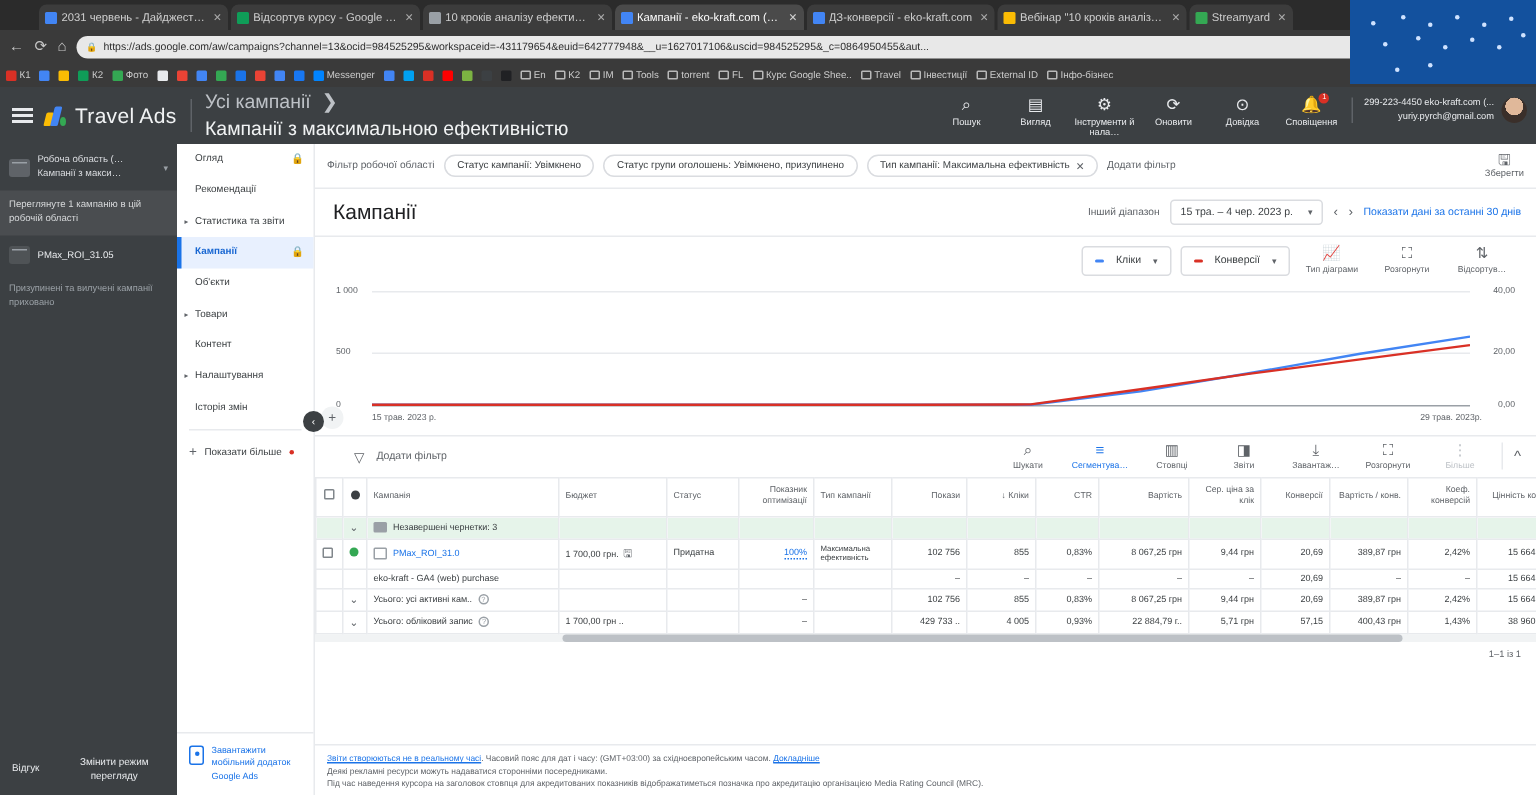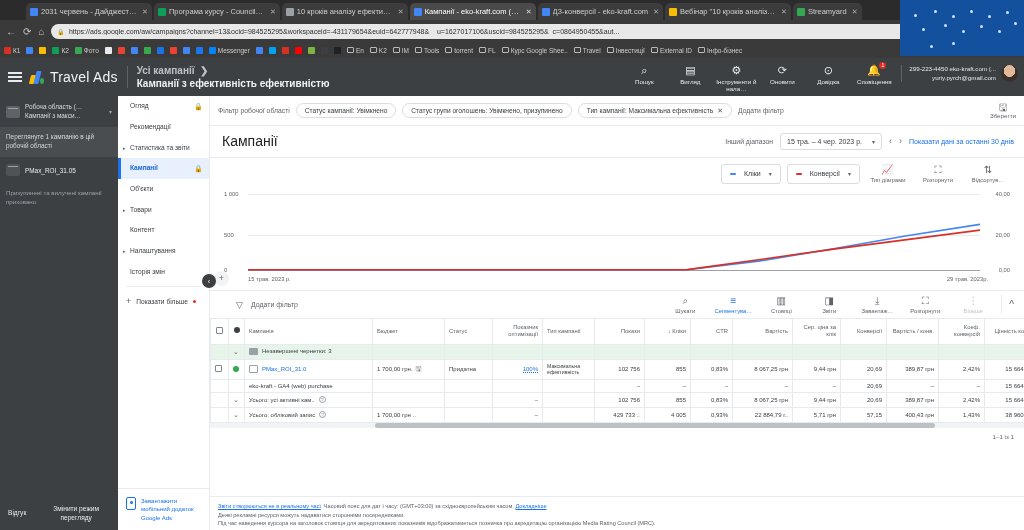--- a/index.html
+++ b/index.html
@@ -74,21 +74,21 @@
   .gads-logo { display: flex; align-items: center; gap: 5px; }
   .gads-mark { width: 15px; height: 15px; position: relative; }
   .gads-mark .b1, .gads-mark .b2, .gads-mark .b3 {
     position: absolute; bottom: 1px; border-radius: 1px;
   }
   .gads-mark .b1 { left: 0; width: 5px; height: 9px; background: #fbbc04; transform: skewX(-14deg); }
   .gads-mark .b2 { left: 5px; width: 5px; height: 13px; background: #4285f4; transform: skewX(-14deg); }
   .gads-mark .b3 { left: 10px; width: 4px; height: 6px; background: #34a853; border-radius: 50%; }
   .gads-wordmark { font-size: 14px; letter-spacing: .2px; color: #f1f3f4; }
   .hdr-sep { width: 1px; height: 22px; background: #5f6368; margin: 0 9px; }
-  .breadcrumb { font-size: 10px; line-height: 1.35; color: #dadce0; font-weight: bold; }
+  .breadcrumb { font-size: 13px; line-height: 1.35; color: #dadce0; }
   .breadcrumb .bc-top { color: #bdc1c6; }
   .breadcrumb .bc-main { color: #f1f3f4; }
   .hdr-right { margin-left: auto; display: flex; align-items: flex-start; gap: 0; }
   .hdr-btn {
     width: 46px; text-align: center; color: #e8eaed; font-size: 6.2px;
     line-height: 1.15; padding-top: 2px; position: relative;
   }
   .hdr-btn .hico { display: block; font-size: 11px; margin-bottom: 1px; }
   .hdr-btn .badge {
     position: absolute; top: 0px; right: 11px; background: #d93025; color: #fff;
@@ -278,21 +278,21 @@
 
   <div class="browser-chrome">
     <div class="tabstrip">
       <div class="tab">
         <span class="favicon" style="background:#4285f4"></span>
         <span class="tlabel">2031 червень - Дайджест - (</span>
         <span class="tclose">✕</span>
       </div>
       <div class="tab">
         <span class="favicon" style="background:#0f9d58"></span>
-        <span class="tlabel">Програма курсу - Council Sh</span>
+        <span class="tlabel">Відсортув курсу - Google Sh</span>
         <span class="tclose">✕</span>
       </div>
       <div class="tab">
         <span class="favicon" style="background:#9aa0a6"></span>
         <span class="tlabel">10 кроків аналізу ефективно</span>
         <span class="tclose">✕</span>
       </div>
       <div class="tab active">
         <span class="favicon" style="background:#4285f4"></span>
         <span class="tlabel">Кампанії - eko-kraft.com (17)</span>
@@ -474,21 +474,21 @@
       <div class="gads-mark">
           <span class="b1"></span>
           <span class="b2"></span>
           <span class="b3"></span>
         </div>
       <span class="gads-wordmark">Travel Ads</span>
     </div>
     <div class="hdr-sep"></div>
     <div class="breadcrumb">
       <div class="bc-top"><span>Усі кампанії</span> &nbsp;❯</div>
-      <div class="bc-main">Кампанії з ефективність ефективністю</div>
+      <div class="bc-main">Кампанії з максимальною ефективністю</div>
     </div>
     <div class="hdr-right">
       <div class="hdr-btn"><span class="hico">⌕</span><span>Пошук</span></div>
       <div class="hdr-btn"><span class="hico">▤</span><span>Вигляд</span></div>
       <div class="hdr-btn"><span class="hico">⚙</span><span>Інструменти й нала…</span></div>
       <div class="hdr-btn"><span class="hico">⟳</span><span>Оновити</span></div>
       <div class="hdr-btn"><span class="hico">⊙</span><span>Довідка</span></div>
       <div class="hdr-btn">
         <span class="badge">1</span>
         <span class="hico">🔔</span><span>Сповіщення</span>

